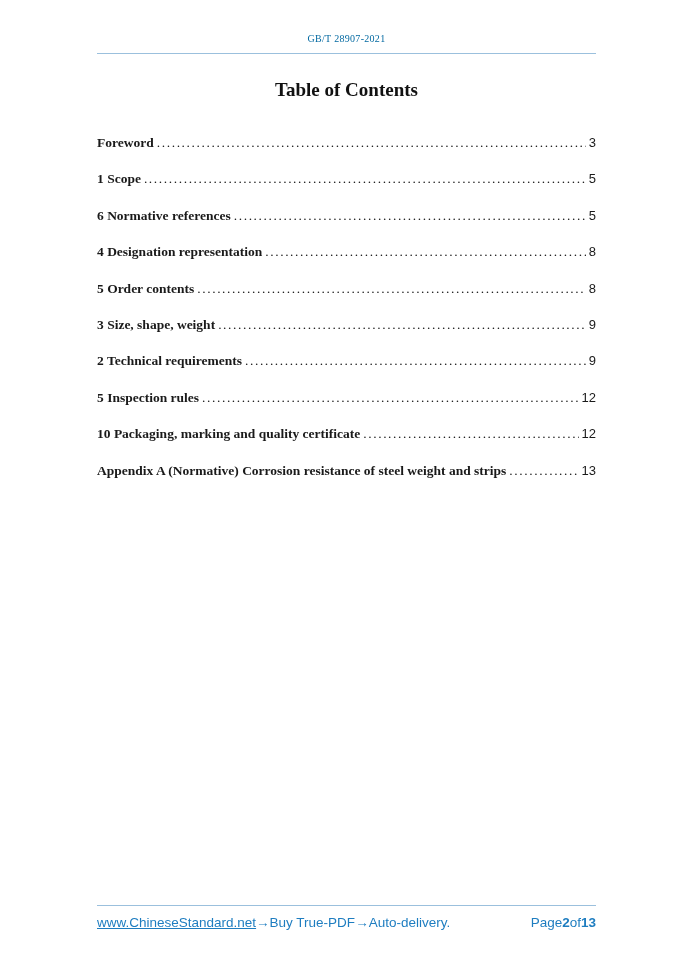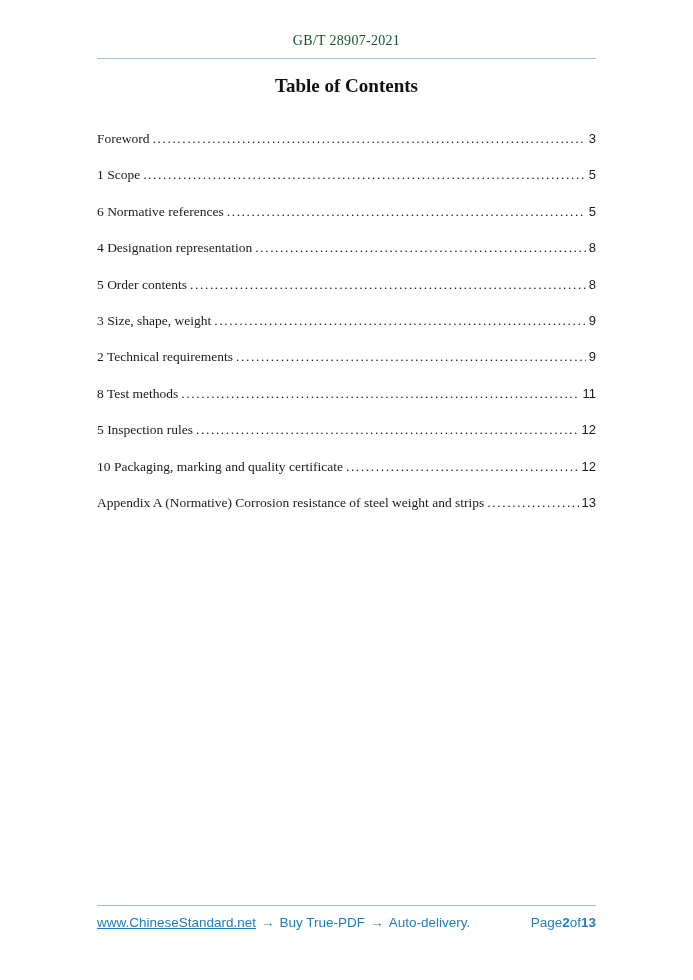--- a/index.html
+++ b/index.html
@@ -10,50 +10,51 @@
     height: 980px;
     background: #ffffff;
     font-family: "Liberation Serif", serif;
     color: #1a1a1a;
     overflow: hidden;
   }
   .content { padding: 0 97px; }
   .header { padding-top: 33px; }
   .doc-number {
     text-align: center;
-    font-size: 14px;
-    color: #14532d;
+    font-size: 10px;
+    color: #0369a1;
     letter-spacing: 0.3px;
     font-family: Liberation Serif, serif;
   }
   .header-rule {
     margin-top: 9px;
     border: none;
     border-top: 1px solid #9bc0dd;
     height: 0;
   }
   .toc-title {
-    margin-top: 16px;
+    margin-top: 25px;
     text-align: center;
     font-size: 19px;
     font-weight: bold;
     color: #111111;
     font-family: "Liberation Serif", serif;
   }
   .toc { margin-top: 34px; }
   .toc-row {
     display: flex;
     align-items: baseline;
     height: 36.4px;
     cursor: pointer;
   }
   .toc-label {
     font-size: 13.5px;
     white-space: nowrap;
     color: #1a1a1a;
+    font-weight: bold;
   }
   .toc-leader {
     flex: 1;
     overflow: hidden;
     white-space: nowrap;
     margin: 0 3px 0 3px;
     font-size: 13.5px;
     color: #1a1a1a;
   }
   .toc-leader::after {
@@ -79,21 +80,21 @@
   }
   .footer-row {
     margin-top: 9px;
     display: flex;
     justify-content: space-between;
     align-items: baseline;
     font-family: "Liberation Sans", sans-serif;
     font-size: 13.5px;
     color: #1e7dc0;
   }
-  .footer-left { display: flex; align-items: flex-end; gap: 5px; white-space: nowrap; }
+  .footer-left { display: flex; align-items: flex-end; white-space: nowrap; }
   .footer-link {
     color: #1e7dc0;
     text-decoration: underline;
     cursor: pointer;
   }
   .footer-right { display: flex; align-items: baseline; white-space: nowrap; }
   .bold { font-weight: bold; }
 </style>
 </head>
 <body>
@@ -138,25 +139,20 @@
         <span class="toc-label">3 Size, shape, weight</span>
         <span class="toc-leader"></span>
         <span class="toc-page">9</span>
       </div>
       <div class="toc-row">
         <span class="toc-label">2 Technical requirements</span>
         <span class="toc-leader"></span>
         <span class="toc-page">9</span>
       </div>
       <div class="toc-row">
-        <span class="toc-label">8 Test methods</span>
-        <span class="toc-leader"></span>
-        <span class="toc-page">11</span>
-      </div>
-      <div class="toc-row">
         <span class="toc-label">5 Inspection rules</span>
         <span class="toc-leader"></span>
         <span class="toc-page">12</span>
       </div>
       <div class="toc-row">
         <span class="toc-label">10 Packaging, marking and quality certificate</span>
         <span class="toc-leader"></span>
         <span class="toc-page">12</span>
       </div>
       <div class="toc-row">

